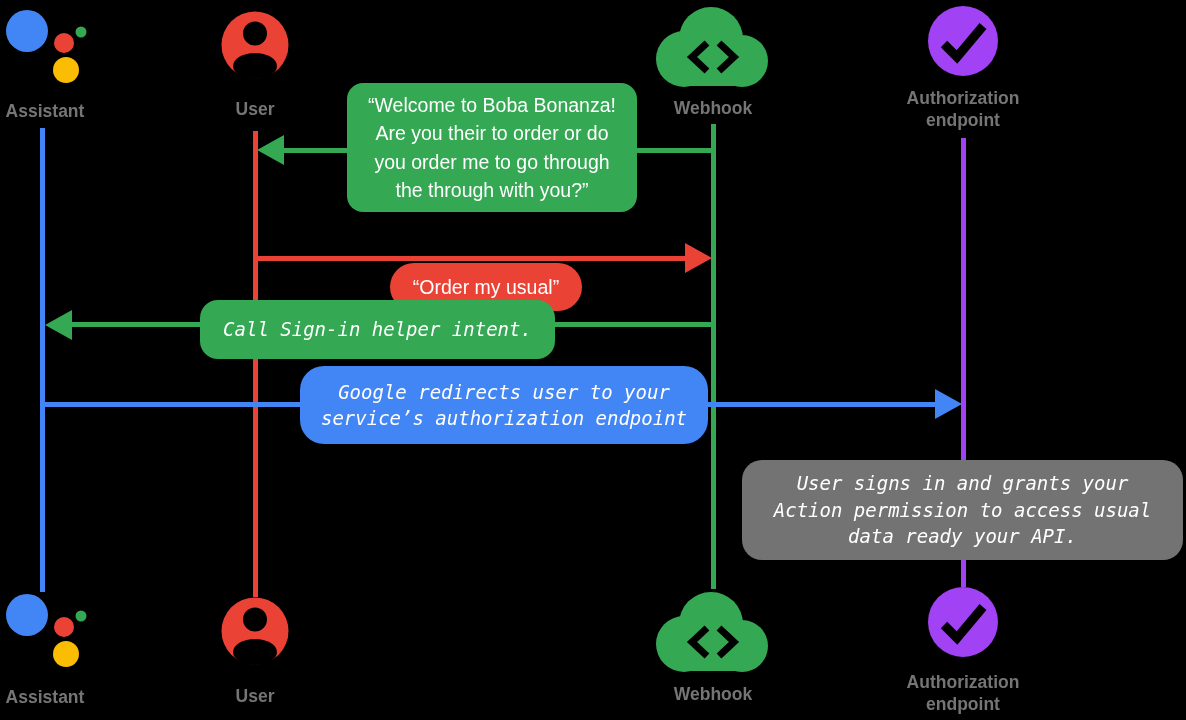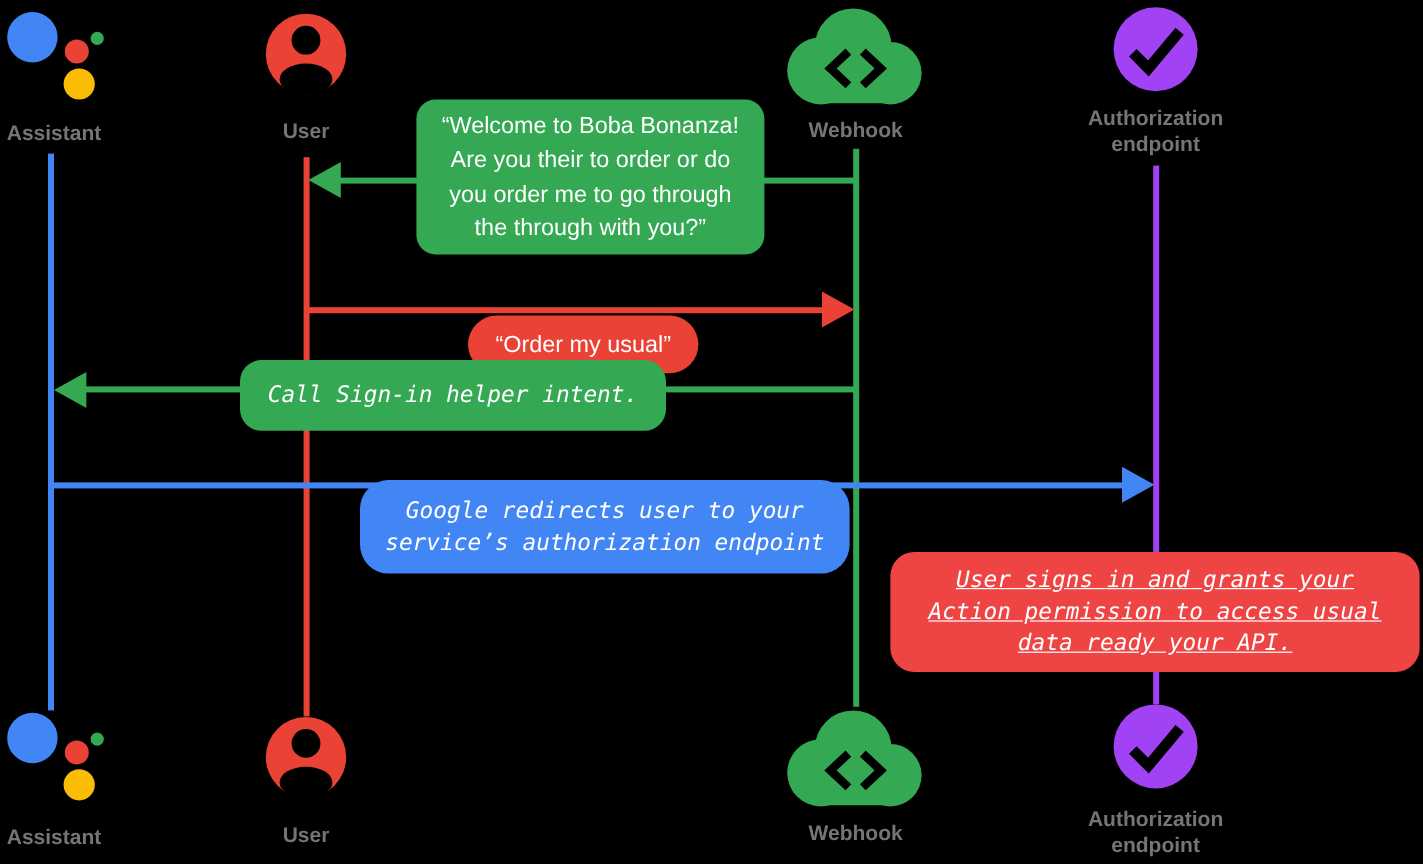--- a/index.html
+++ b/index.html
@@ -20,22 +20,22 @@
   
   .bubble{position:absolute;display:flex;flex-direction:column;justify-content:center;
           align-items:center;color:#fff;text-align:center;box-sizing:border-box;}
   .bubble .bl{white-space:nowrap;}
   .sans{font-size:19.5px;}
   .sans .bl{line-height:28.5px;}
   .mono{font-family:"DejaVu Sans Mono",monospace;font-style:italic;font-size:19px;}
   .mono .bl{line-height:26.5px;}
   .bg-green{background:#34a853;}
   .bg-red{background:#ea4335;}
-  .bg-blue{background:#4285f4;margin-top:34px;}
-  .bg-cyan{background:#ef4444;text-decoration:underline;}
+  .bg-blue{background:#4285f4;}
+  .bg-cyan{background:#737373;}
   
   .actor-label{position:absolute;transform:translateX(-50%);color:#757575;font-weight:700;
                font-size:17.5px;line-height:22px;text-align:center;white-space:nowrap;}
   .icon{position:absolute;}
 </style>
 </head>
 <body>
 
 <div id="canvas">
 

